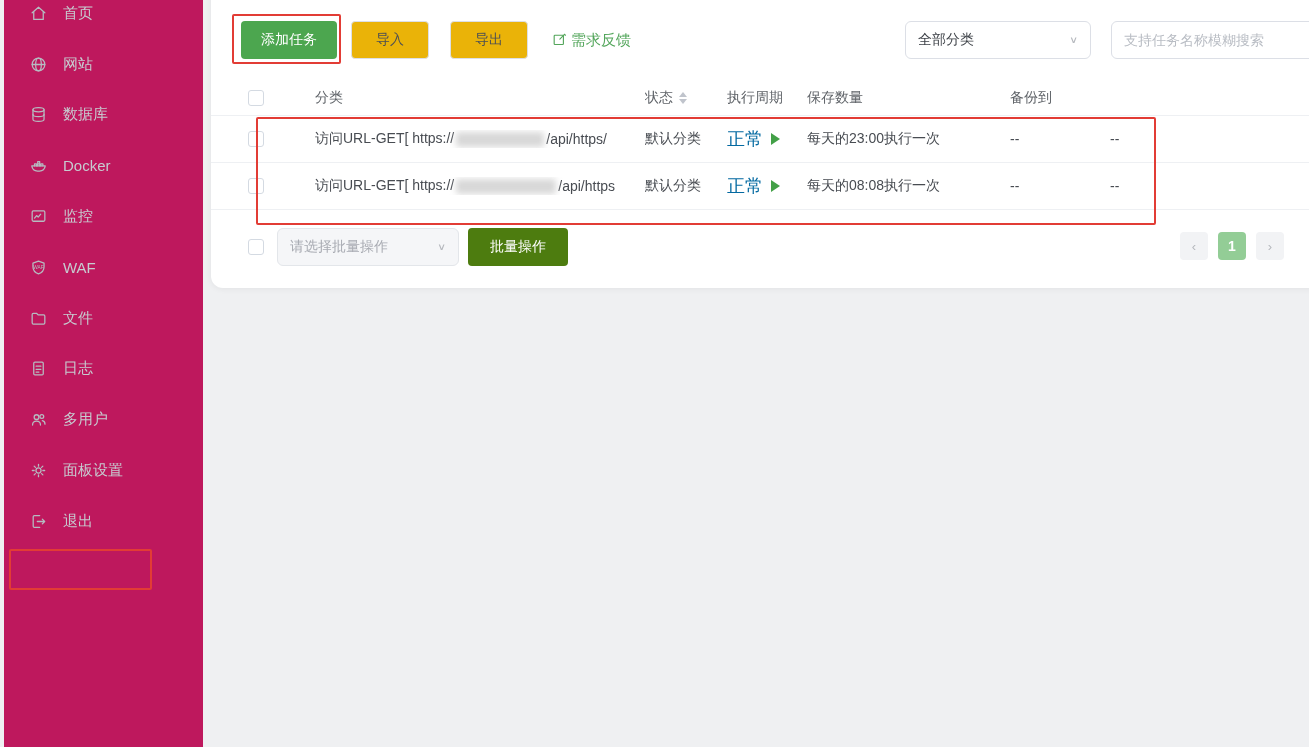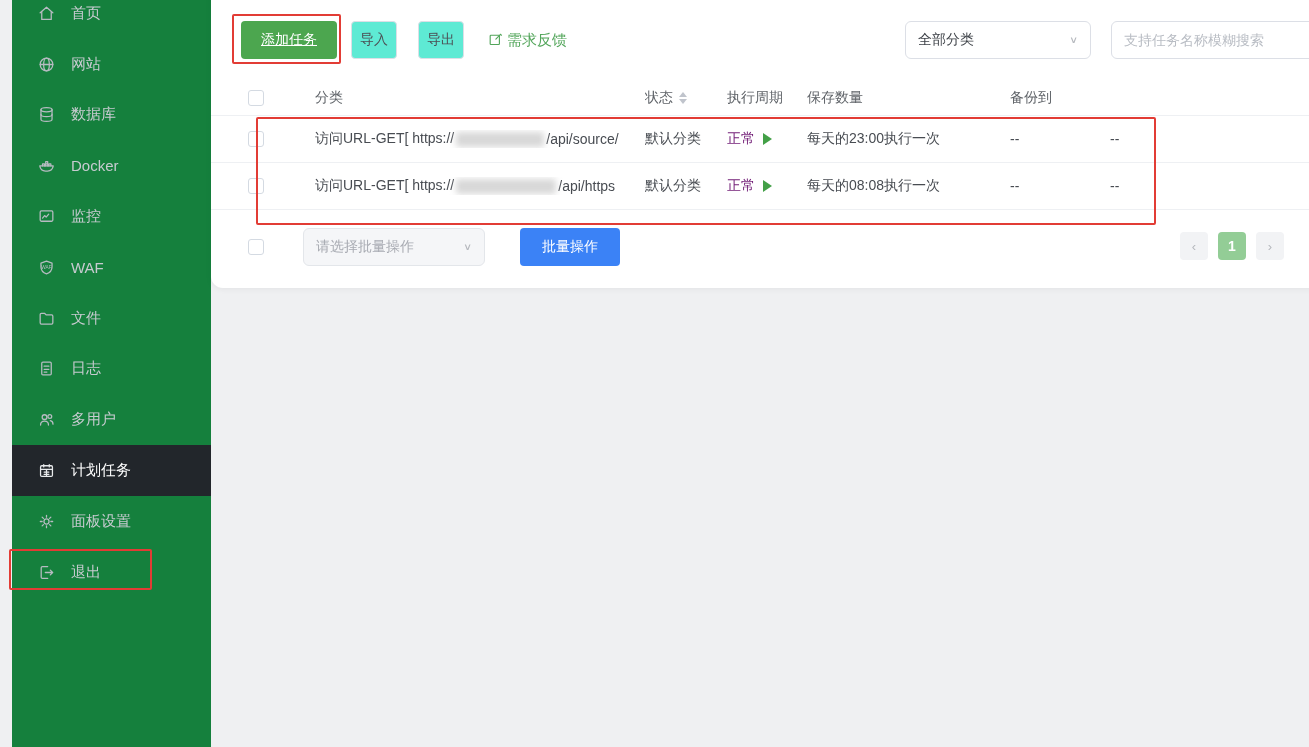--- a/index.html
+++ b/index.html
@@ -1,39 +1,39 @@
 <!DOCTYPE html>
 <html><head>
 <meta charset="utf-8">
 <style>
   html,body{margin:0;padding:0;width:1309px;height:747px;overflow:hidden;
     font-family:"Liberation Sans","DejaVu Sans",sans-serif;background:#eff0f2;}
   *{box-sizing:border-box;}
 
   
-  .sidebar{position:absolute;left:12px;top:0;width:199px;height:747px;background:#15803d;z-index:1;}
+  .sidebar{position:absolute;left:4px;top:0;width:199px;height:747px;background:#be185d;z-index:1;}
   .side-list{margin-top:-12px;}
   .side-item{height:50.8px;display:flex;align-items:center;padding-left:25px;
     color:#c7cbd0;font-size:15px;cursor:pointer;}
   .side-item .ic{width:19px;height:19px;margin-right:15px;flex:0 0 19px;display:flex;align-items:center;justify-content:center;}
   .side-item svg{width:19px;height:19px;stroke:#b6bbc1;fill:none;stroke-width:1.6;
     stroke-linecap:round;stroke-linejoin:round;}
   .side-item.active{background:#22262b;color:#ffffff;}
   .side-item.active svg{stroke:#e8eaec;}
 
   
   .card{position:absolute;left:211px;top:-24px;width:1150px;height:312px;background:#ffffff;
     border-radius:12px;box-shadow:0 1px 6px rgba(0,0,0,.06);z-index:2;}
 
   
   .toolbar{position:absolute;left:30px;right:30px;top:45px;height:38px;display:flex;align-items:center;}
   .btn{height:38px;border-radius:4px;font-size:14px;display:inline-flex;align-items:center;
     justify-content:center;cursor:pointer;white-space:nowrap;}
-  .btn-primary{background:#4ca64f;color:#fff;padding:0 20px;border:none;margin-right:14px;text-decoration:underline;}
-  .btn-plain{background:#5eead4;color:#4c4f54;border:1px solid #dcdfe6;padding:0 8px;margin-right:21px;}
+  .btn-primary{background:#4ca64f;color:#fff;padding:0 20px;border:none;margin-right:14px;}
+  .btn-plain{background:#eab308;color:#4c4f54;border:1px solid #dcdfe6;padding:0 24px;margin-right:21px;}
   .link-feedback{display:inline-flex;align-items:flex-start;color:#52a55a;font-size:15px;cursor:pointer;margin-left:2px;}
   .link-feedback svg{width:17px;height:17px;margin-right:3px;stroke:#52a55a;fill:none;stroke-width:1.6;
     stroke-linecap:round;stroke-linejoin:round;}
   .toolbar-right{margin-left:auto;display:flex;align-items:center;}
   .select-box{height:38px;border:1px solid #dcdfe6;border-radius:6px;background:#fff;display:flex;
     align-items:center;padding:0 12px;font-size:14px;color:#3d4147;cursor:pointer;}
   .select-box .chev{margin-left:auto;color:#b5b8bd;font-size:12px;transform:scaleY(.8);}
   .cat-select{width:186px;margin-right:20px;}
   .search-input{width:220px;height:38px;border:1px solid #dcdfe6;border-radius:6px;padding:0 12px;
     font-size:14px;color:#333;outline:none;}
@@ -48,28 +48,28 @@
   .cell{overflow:hidden;white-space:nowrap;display:flex;align-items:center;}
   .checkbox{width:16px;height:16px;border:1px solid #d4dae2;border-radius:3px;background:#fff;
     margin-left:7px;cursor:pointer;flex:0 0 16px;}
   .sort{display:inline-flex;flex-direction:column;margin-left:6px;gap:2px;cursor:pointer;}
   .sort i{width:0;height:0;border-left:4px solid transparent;border-right:4px solid transparent;display:block;}
   .sort .up{border-bottom:5px solid #c0c4cc;}
   .sort .down{border-top:5px solid #c0c4cc;}
   .blurred{display:inline-block;width:88px;height:15px;background:#d8d8d8;border-radius:2px;
     filter:blur(3px);margin:0 2px;flex:0 0 auto;}
   .blurred.w2{width:100px;}
-  .status{color:#701a75;display:inline-flex;align-items:center;font-size:14px;}
+  .status{color:#0369a1;display:inline-flex;align-items:center;font-size:18px;}
   .play{width:0;height:0;border-top:6px solid transparent;border-bottom:6px solid transparent;
     border-left:9px solid #43a047;margin-left:8px;cursor:pointer;}
 
   
-  .batch-bar{position:absolute;left:30px;top:252px;display:flex;align-items:center;gap:26px;}
+  .batch-bar{position:absolute;left:30px;top:252px;display:flex;align-items:center;}
   .batch-select{width:182px;background:#f5f6f8;color:#a8abb2;margin-left:13px;margin-right:9px;border-color:#e3e6ea;}
-  .btn-batch{background:#3b82f6;color:#fff;border:none;padding:0 22px;}
+  .btn-batch{background:#4d7c0f;color:#fff;border:none;padding:0 22px;}
 
   
   .pagination{position:absolute;left:969px;top:256px;display:flex;align-items:center;gap:10px;}
   .pg-btn{width:28px;height:28px;border-radius:4px;background:#f2f3f5;color:#b5b8bd;display:flex;
     align-items:center;justify-content:center;font-size:13px;cursor:pointer;}
   .pg-page{width:28px;height:28px;border-radius:4px;background:#93cd96;color:#fff;display:flex;
     align-items:center;justify-content:center;font-size:14px;font-weight:bold;cursor:pointer;}
 
   
   .hl{position:absolute;border:2.5px solid #e23c35;z-index:20;pointer-events:none;border-radius:2px;}
@@ -171,29 +171,20 @@
             <circle cx="9.5" cy="9" r="3"></circle>
             <path d="M4.5 19 c0-3 2-5 5-5 s5 2 5 5"></path>
             <circle cx="16.2" cy="8.3" r="2.4"></circle>
             <path d="M16.8 13.3 c2.4 .4 3.4 2.2 3.4 4.6"></path>
           </svg>
         </span>
       <span>多用户</span>
     </div>
 
 
-    <div class="side-item active">
-      <span class="ic">
-          <svg viewBox="0 0 24 24">
-            <rect x="4.5" y="6" width="15" height="13.5" rx="1.5"></rect>
-            <path d="M4.5 10.5 h15 M8.5 4.5 v3 M15.5 4.5 v3 M9 14 h6 M9 16.8 h6 M12 10.5 v9"></path>
-          </svg>
-        </span>
-      <span>计划任务</span>
-    </div>
 
 
     <div class="side-item">
       <span class="ic">
           <svg viewBox="0 0 24 24">
             <circle cx="12" cy="12" r="3.2"></circle>
             <path d="M12 4.2 v2.3 M12 17.5 v2.3 M4.2 12 h2.3 M17.5 12 h2.3 M6.5 6.5 l1.6 1.6 M15.9 15.9 l1.6 1.6 M17.5 6.5 l-1.6 1.6 M8.1 15.9 l-1.6 1.6"></path>
           </svg>
         </span>
       <span>面板设置</span>
@@ -253,21 +244,21 @@
       <div class="cell">备份到</div>
     </div>
 
     <div class="trow tbody-row">
       <div class="cell">
           <span class="checkbox"></span>
         </div>
       <div class="cell">
         <span>访问URL-GET[ https://</span>
         <span class="blurred"></span>
-        <span>/api/source/</span>
+        <span>/api/https/</span>
       </div>
       <div class="cell">默认分类</div>
       <div class="cell">
         <span class="status">正常</span>
         <span class="play"></span>
       </div>
       <div class="cell">每天的23:00执行一次</div>
       <div class="cell">--</div>
       <div class="cell">--</div>
     </div>

